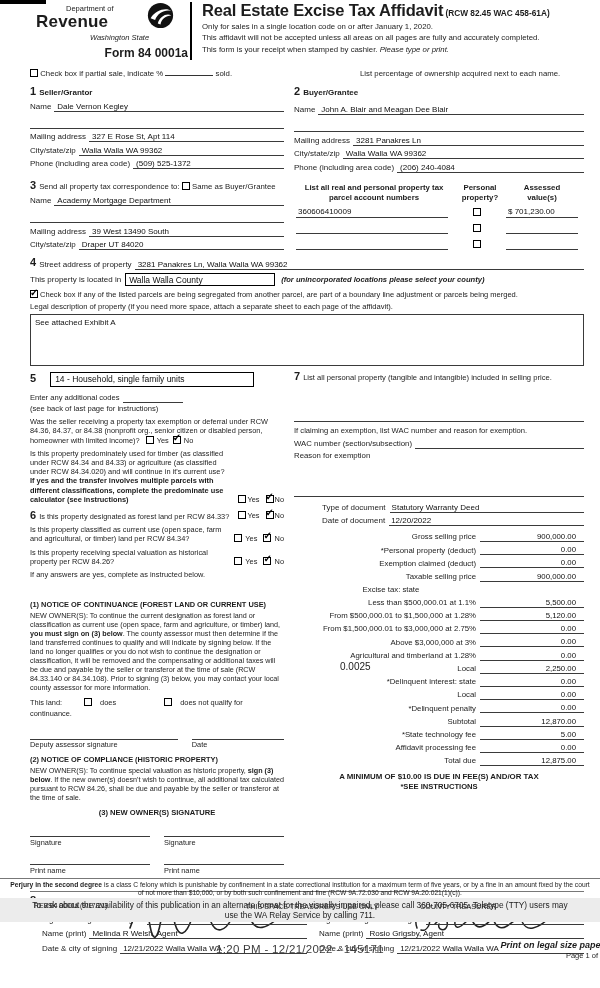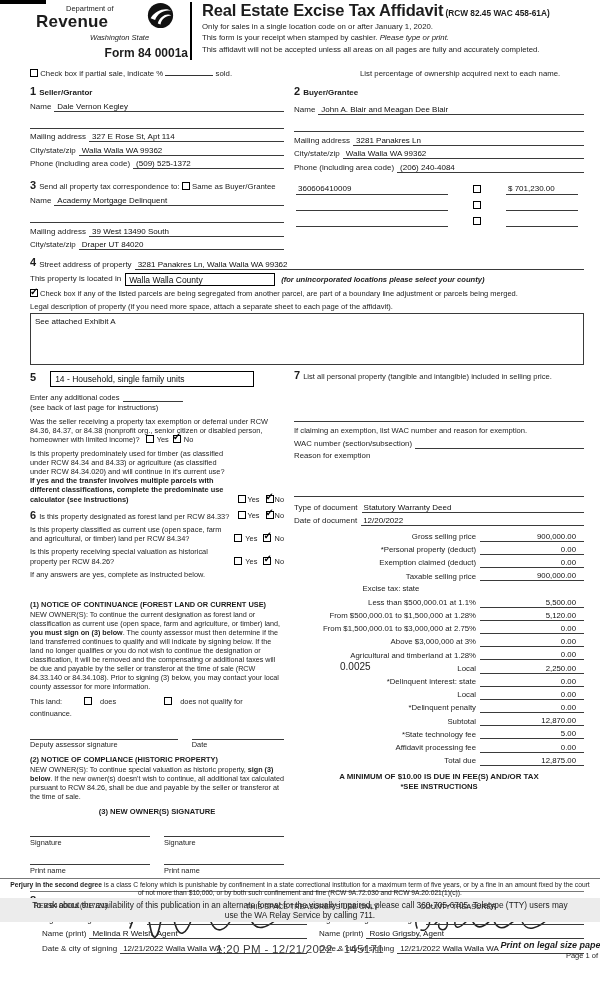--- a/index.html
+++ b/index.html
@@ -74,21 +74,21 @@
   .sig3-title { text-align:center; font-weight:bold; font-size:7.6px; margin-top:6px; }
   .siggrid { display:flex; margin-top:12px; font-size:7.4px; }
   .siggrid .col { flex:1; } .siggrid .col:first-child { margin-right:14px; }
   .siggrid .fill { height:8px; display:block; }
   .siggrid .cap { margin-top:1px; margin-bottom:10px;}
 
   
   .sec7-intro { font-size:7.6px; line-height:9.6px; }
   .blankline { border-bottom:1px solid #3a3a3a; height:10px; }
   .exemption-note { font-size:7.6px; margin-top:4px; }
-  .docrow { display:flex; align-items:center; margin-top:3px; font-size:8px;}
+  .docrow { display:flex; align-items:center; margin-top:3px; font-size:8px;margin-left:28px;}
   .docrow .lbl { white-space:nowrap; padding-right:4px;}
   .docrow .fill { flex:1; padding-left:2px; height:10px;}
 
   .fin { margin-top:3px; }
   .fin-row { display:flex; align-items:flex-end; height:13.2px; font-size:7.8px; }
   .fin-label { flex:1; text-align:right; white-space:nowrap; padding-right:4px; }
   .fin-fill { width:104px; border-bottom:1px solid #3a3a3a; text-align:right; padding-right:8px; height:10px;}
   .fin-head { text-align:center; padding-right:96px; font-size:7.8px; height:13px; padding-top:3px;}
   .fin-rate { font-size:10px; color:#222; padding-left:46px; }
   .min-note { text-align:center; font-weight:bold; font-size:7.9px; margin-top:6px; }
@@ -137,22 +137,22 @@
         <circle cx="15" cy="15" r="14" fill="#111"></circle>
         <path d="M4 18 C10 8, 22 6, 27 10 C20 8, 12 12, 9 20 Z" fill="#fff"></path>
         <path d="M12 24 C14 16, 22 12, 27 15 C21 15, 16 19, 15 25 Z" fill="#fff"></path>
       </svg>
     </div>
     <div class="hdr-divider"></div>
     <div class="title-block">
       <span class="main-title">Real Estate Excise Tax Affidavit</span>
       <span class="rcw">(RCW 82.45 WAC 458-61A)</span>
       <div class="hdr-line">Only for sales in a single location code on or after January 1, 2020.</div>
+      <div class="hdr-line">This affidavit will not be accepted unless all areas on all pages are fully and accurately completed.</div>
       <div class="hdr-line"><span>This form is your receipt when stamped by cashier. </span><span class="it">Please type or print.</span></div>
-      <div class="hdr-line">This affidavit will not be accepted unless all areas on all pages are fully and accurately completed.</div>
     </div>
   </div>
 
   <div class="subheader">
     <div class="left">
       <span class="cb"></span>
       <span>Check box if partial sale, indicate %</span>
       <span class="pct-line"></span>
       <span>sold.</span>
     </div>
@@ -204,35 +204,49 @@
           <span class="fill val">(206) 240-4084</span>
         </div>
     </div>
   </div>
 
   <div class="cols2">
     <div class="lcol">
       <div><span class="secnum">3</span><span style="font-size:7.8px;">Send all property tax correspondence to:</span> <span class="cb"></span> <span style="font-size:7.8px;">Same as Buyer/Grantee</span></div>
       <div class="fieldrow">
           <span class="lbl">Name</span>
-          <span class="fill val">Academy Mortgage Delinquent</span>
+          <span class="fill val">Academy Mortgage Department</span>
         </div>
       <div class="fieldrow" style="margin-top:9px;">
           <span class="fill" style="height:8px;"></span>
         </div>
       <div class="fieldrow">
           <span class="lbl">Mailing address</span>
           <span class="fill val">39 West 13490 South</span>
         </div>
       <div class="fieldrow">
           <span class="lbl">City/state/zip</span>
           <span class="fill val">Draper UT 84020</span>
         </div>
     </div>
     <div class="rcol">
+      <div class="parcel-head">
+        <div class="ph1">
+            <div>List all real and personal property tax</div>
+            <div>parcel account numbers</div>
+          </div>
+        <div class="ph2">
+            <div>Personal</div>
+            <div>property?</div>
+          </div>
+        <div class="ph3">
+            <div>Assessed</div>
+            <div>value(s)</div>
+          </div>
+      </div>
       <div class="parcel-row">
         <span class="pnum val">360606410009</span>
         <span class="pcb"><span class="cb"></span></span>
         <span class="pval val">$ 701,230.00</span>
       </div>
       <div class="parcel-row">
         <span class="pnum"></span>
         <span class="pcb"><span class="cb"></span></span>
         <span class="pval"></span>
       </div>

